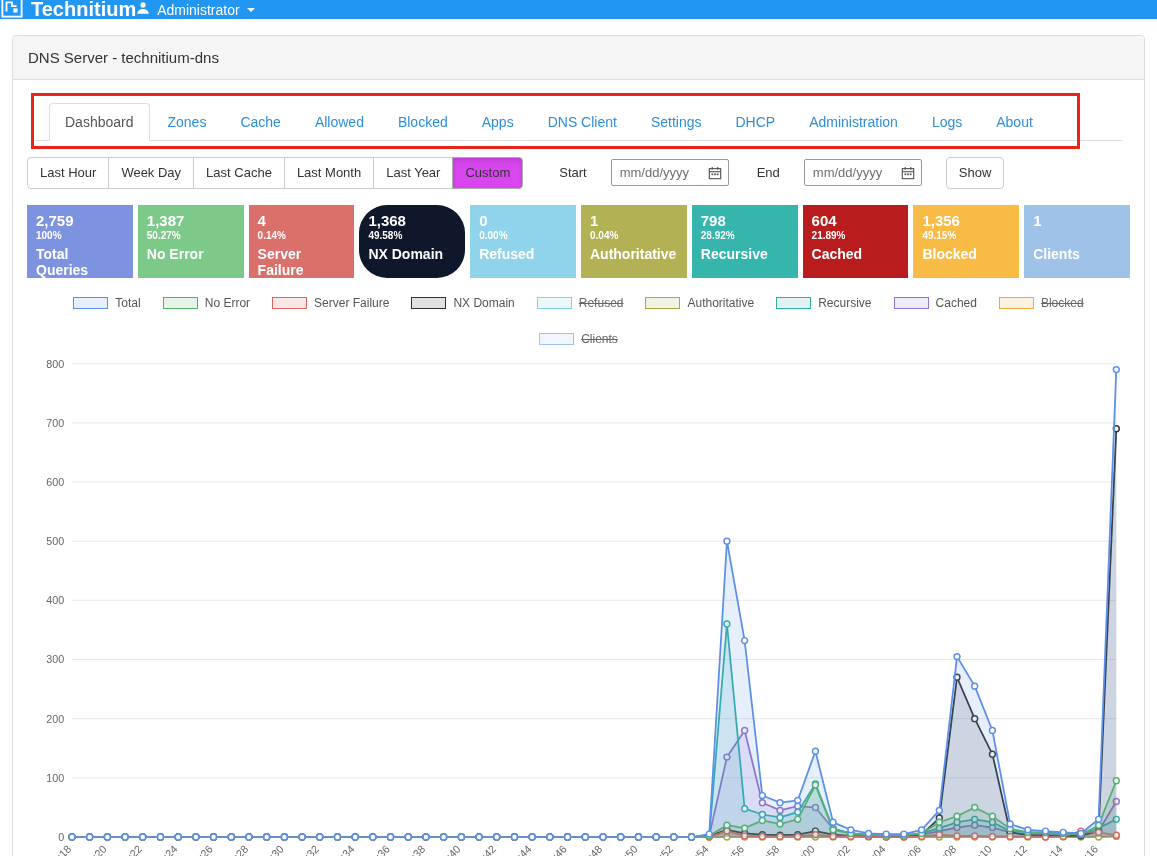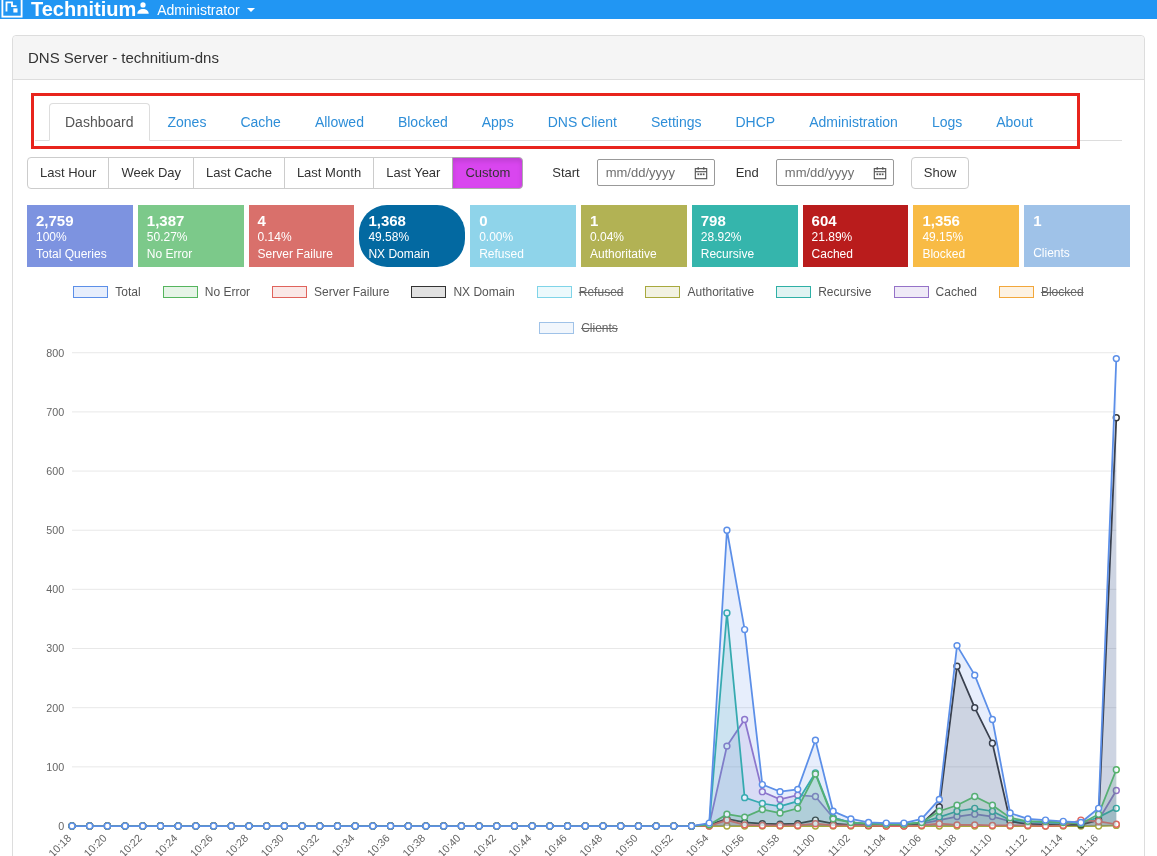--- a/index.html
+++ b/index.html
@@ -32,42 +32,42 @@
   .nav-tabs { list-style: none; margin: 0; padding: 0 0 0 14px; border-bottom: 1px solid #ddd; display: flex; }
   .tab {
     padding: 10px 15px; margin-right: 2px; margin-bottom: -1px;
     font-size: 14px; color: #2e8ed8; cursor: pointer;
     border: 1px solid transparent; border-radius: 4px 4px 0 0;
   }
   .tab.active { background: #fff; color: #555; border-color: #ddd #ddd #fff; cursor: default; }
   .annotation { position: absolute; left: -4px; right: 42px; top: -10px; bottom: -8px; border: 3px solid #e8241d; pointer-events: none; }
 
   
-  .toolbar { display: flex; align-items: center; gap: 17px; margin: 2px 0 16px; flex-wrap: wrap; }
+  .toolbar { display: flex; align-items: center; gap: 24px; margin: 2px 0 16px; flex-wrap: wrap; }
   .btn {
     font-size: 13px; padding: 7px 12px; background: #fff; border: 1px solid #ccc;
     color: #333; cursor: pointer; border-radius: 4px; font-family: inherit; line-height: 1.2;
   }
   .btn-group { display: inline-flex; margin-right: 8px; }
   .btn-group .btn { border-radius: 0; margin-left: -1px; }
   .btn-group .btn:first-child { border-radius: 4px 0 0 4px; margin-left: 0; }
   .btn-group .btn:last-child { border-radius: 0 4px 4px 0; }
   .btn.active { background: #d946ef; border-color: #adadad; box-shadow: inset 0 3px 5px rgba(0,0,0,.125); }
   .lbl { font-weight: normal; font-size: 13px; margin-left: 4px; }
   .date-wrap { display: inline-flex; align-items: center; border: 1px solid #999; border-radius: 2px; background: #fff; padding: 4px 6px; gap: 6px; }
   .date-input { border: none; outline: none; width: 84px; font-size: 13px; color: #a21caf; font-family: inherit; background: transparent; }
   .date-input::placeholder { color: #6f6f6f; }
   .cal { display: inline-flex; cursor: pointer; }
 
   
   .stats { display: flex; gap: 5px; margin-bottom: 18px; }
   .stat-card { flex: 1; color: #fff; padding: 7px 9px 0; min-height: 62px; }
   .stat-value { font-size: 15px; font-weight: bold; line-height: 1.15; }
-  .stat-percent { font-size: 12px; font-weight: normal; min-height: 13px; margin: 1px 0 3px; }
-  .stat-label { font-size: 12px; font-weight: normal; }
+  .stat-percent { font-size: 10px; font-weight: bold; min-height: 13px; margin: 1px 0 3px; }
+  .stat-label { font-size: 14px; font-weight: bold; }
 
   
   .legend { display: flex; justify-content: center; align-items: center; gap: 22px; font-size: 12px; color: #555; margin: 4px 0 2px; flex-wrap: wrap; }
   .legend-item { display: inline-flex; align-items: center; gap: 7px; cursor: pointer; }
   .legend-box { width: 35px; height: 12px; border: 1px solid; display: inline-block; }
   .legend-item.hidden .legend-label { text-decoration: line-through; color: #666; }
 
   
   .chart { margin-top: 6px; }
   .chart svg { width: 100%; height: auto; display: block; }
@@ -172,21 +172,21 @@
         <div class="stat-card" style="background: rgb(124, 201, 138);">
           <div class="stat-value">1,387</div>
           <div class="stat-percent">50.27%</div>
           <div class="stat-label">No Error</div>
         </div>
         <div class="stat-card" style="background: rgb(217, 112, 107);">
           <div class="stat-value">4</div>
           <div class="stat-percent">0.14%</div>
           <div class="stat-label">Server Failure</div>
         </div>
-        <div class="stat-card" style="background: #0369a1; border-radius: 28px;">
+        <div class="stat-card" style="background: #0f172a; border-radius: 28px;">
           <div class="stat-value">1,368</div>
           <div class="stat-percent">49.58%</div>
           <div class="stat-label">NX Domain</div>
         </div>
         <div class="stat-card" style="background: rgb(143, 212, 234);">
           <div class="stat-value">0</div>
           <div class="stat-percent">0.00%</div>
           <div class="stat-label">Refused</div>
         </div>
         <div class="stat-card" style="background: rgb(178, 178, 84);">

